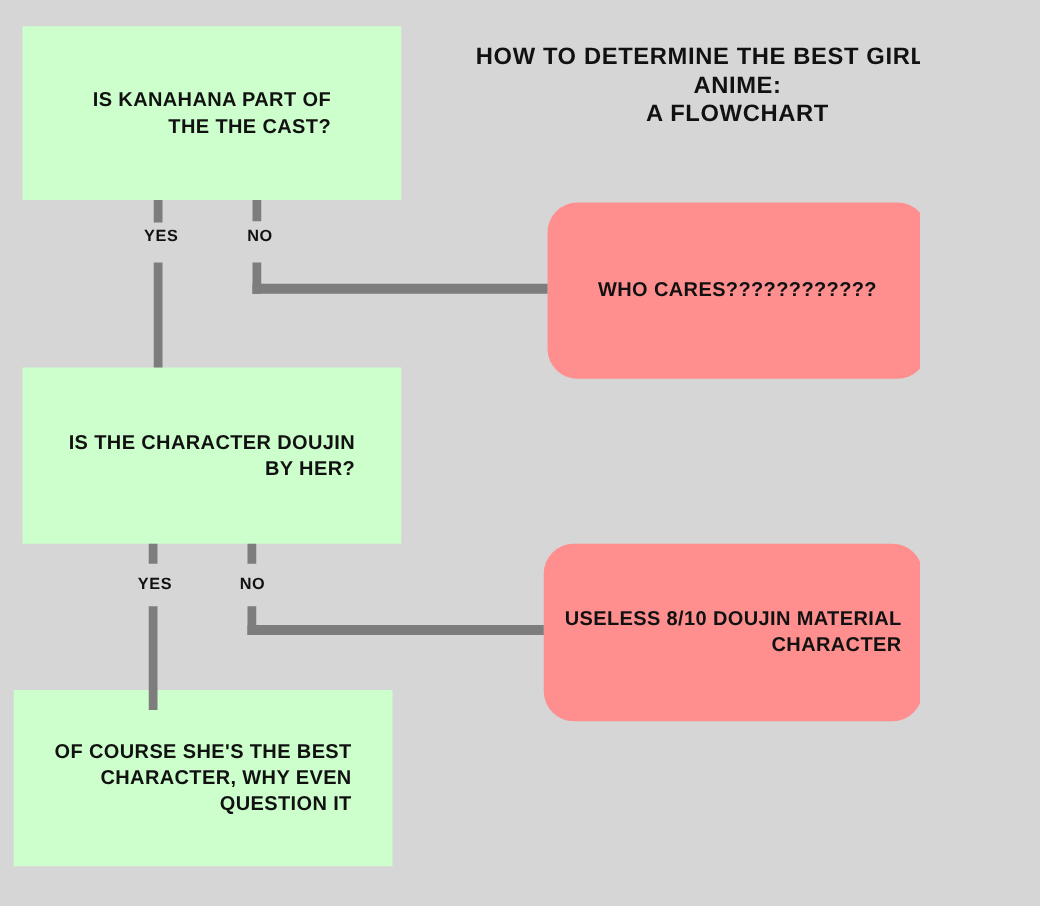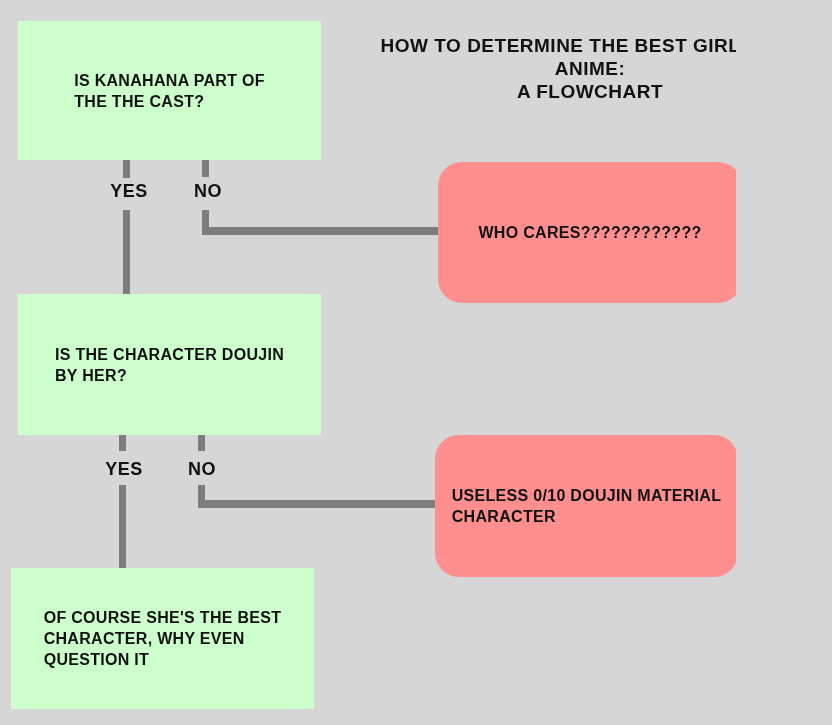--- a/index.html
+++ b/index.html
@@ -30,56 +30,56 @@
     letter-spacing:0.5px;
     line-height:23px;
     color:var(--text);
     white-space:pre-line;
   }
   .node{
     position:absolute;
     display:flex;
     align-items:center;
     justify-content:center;
-    text-align:left;
+    text-align:right;
     font-size:16px;
     font-weight:700;
     letter-spacing:0.3px;
     line-height:21px;
     color:var(--text);
     white-space:pre-line;
     box-sizing:border-box;
     padding:8px;
   }
   .node.green{background:var(--node-green);}
   .node.red{background:var(--node-red);border-radius:24px;}
   .node-q1{left:18px; top:21px; width:303px; height:139px;}
   .node-whocares{left:438px; top:162px; width:304px; height:141px;}
   .node-q2{left:18px; top:294px; width:303px; height:141px;}
   .node-useless{left:435px; top:435px; width:303px; height:142px;}
-  .node-final{left:11px; top:568px; width:303px; height:141px;}
+  .node-final{left:11px; top:552px; width:303px; height:141px;}
   .seg{
     position:absolute;
     background:var(--connector-gray);
   }
   .c1-yes-stub {left:123px; top:160px; width:7px;  height:18px;}
   .c1-no-stub  {left:202px; top:160px; width:7px;  height:17px;}
   .c1-yes-line {left:123px; top:210px; width:7px;  height:84px;}
   .c1-no-vline {left:202px; top:210px; width:7px;  height:25px;}
   .c1-no-hline {left:202px; top:227px; width:236px; height:8px;}
   .c2-yes-stub {left:119px; top:435px; width:7px;  height:16px;}
   .c2-no-stub  {left:198px; top:435px; width:7px;  height:16px;}
   .c2-yes-line {left:119px; top:485px; width:7px;  height:83px;}
   .c2-no-vline {left:198px; top:485px; width:7px;  height:23px;}
   .c2-no-hline {left:198px; top:500px; width:237px; height:8px;}
   .edge-label{
     position:absolute;
     width:60px;
     text-align:center;
-    font-size:18px;
+    font-size:13px;
     font-weight:700;
     letter-spacing:0.5px;
     color:var(--text);
   }
   .lbl-yes1{left:99px;  top:181px;}
   .lbl-no1 {left:178px; top:181px;}
   .lbl-yes2{left:94px;  top:459px;}
   .lbl-no2 {left:172px; top:459px;}
 </style>
 </head>
@@ -91,21 +91,21 @@
 A FLOWCHART</div>
 
   <div class="node green node-q1">IS KANAHANA PART OF
 THE THE CAST?</div>
 
   <div class="node red node-whocares">WHO CARES????????????</div>
 
   <div class="node green node-q2">IS THE CHARACTER DOUJIN
 BY HER?</div>
 
-  <div class="node red node-useless">USELESS 0/10 DOUJIN MATERIAL
+  <div class="node red node-useless">USELESS 8/10 DOUJIN MATERIAL
 CHARACTER</div>
 
   <div class="node green node-final">OF COURSE SHE'S THE BEST
 CHARACTER, WHY EVEN
 QUESTION IT</div>
 
   <div class="seg c1-yes-stub"></div>
   <div class="seg c1-no-stub"></div>
   <div class="seg c1-yes-line"></div>
   <div class="seg c1-no-vline"></div>

